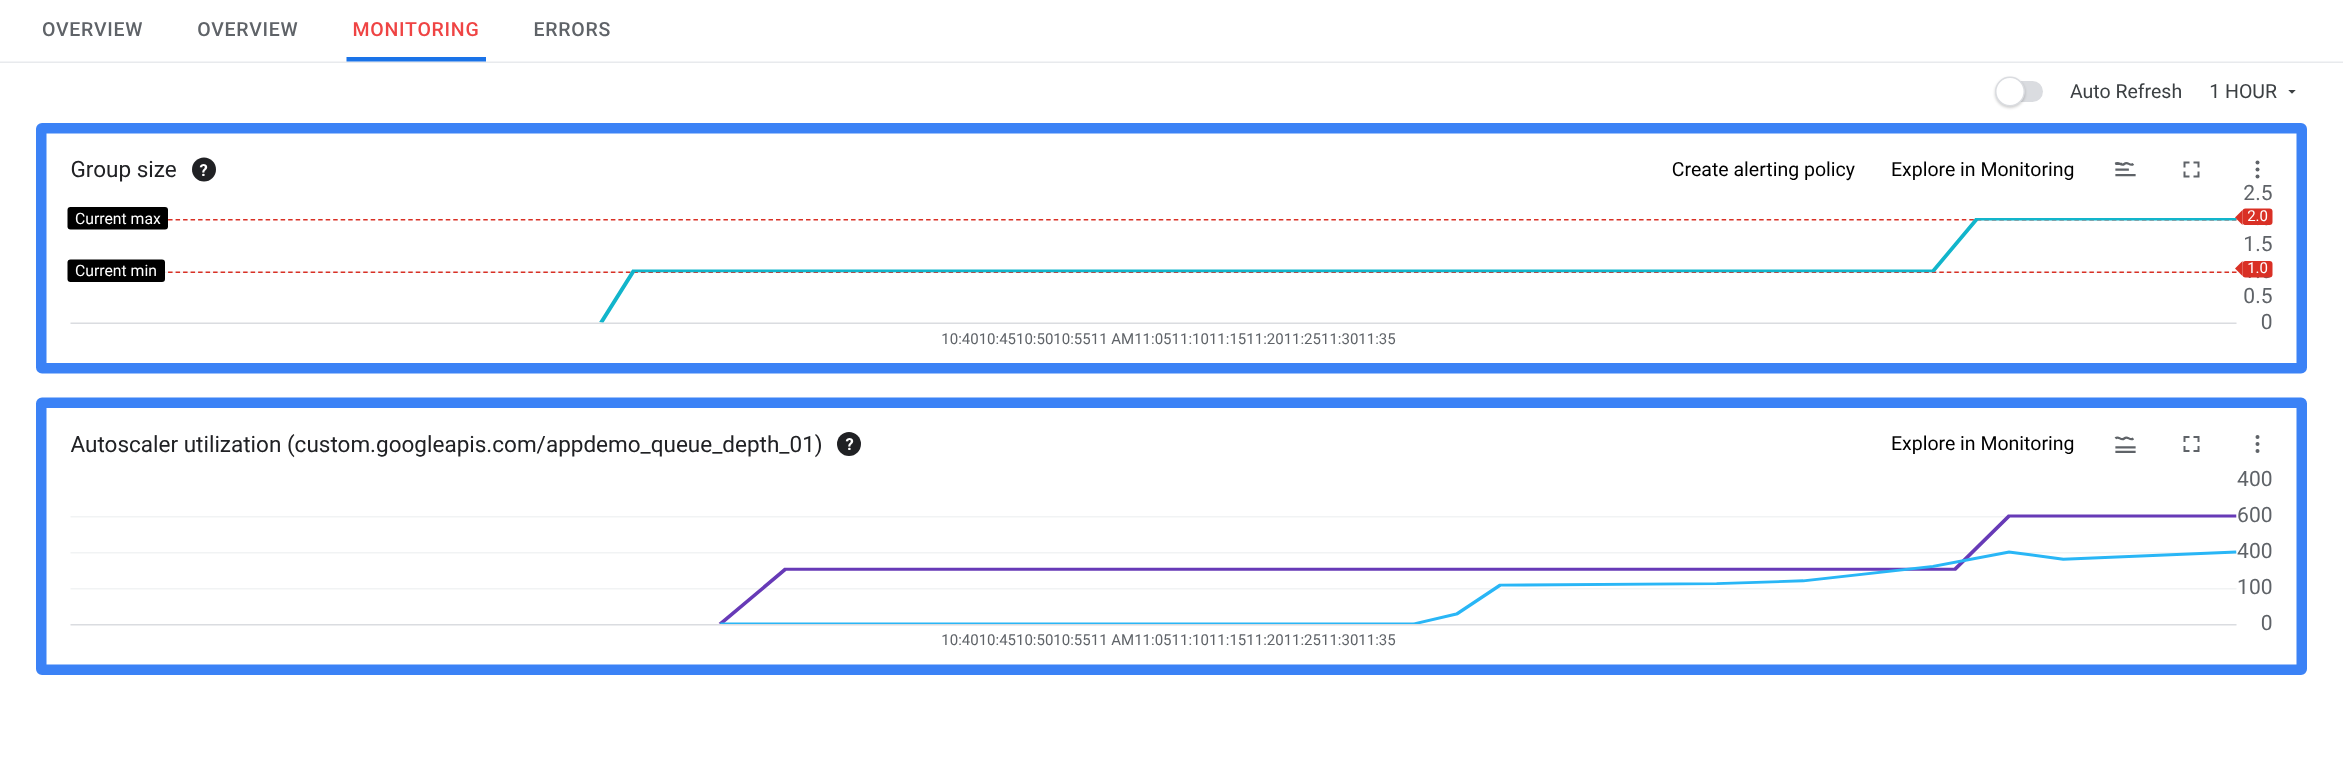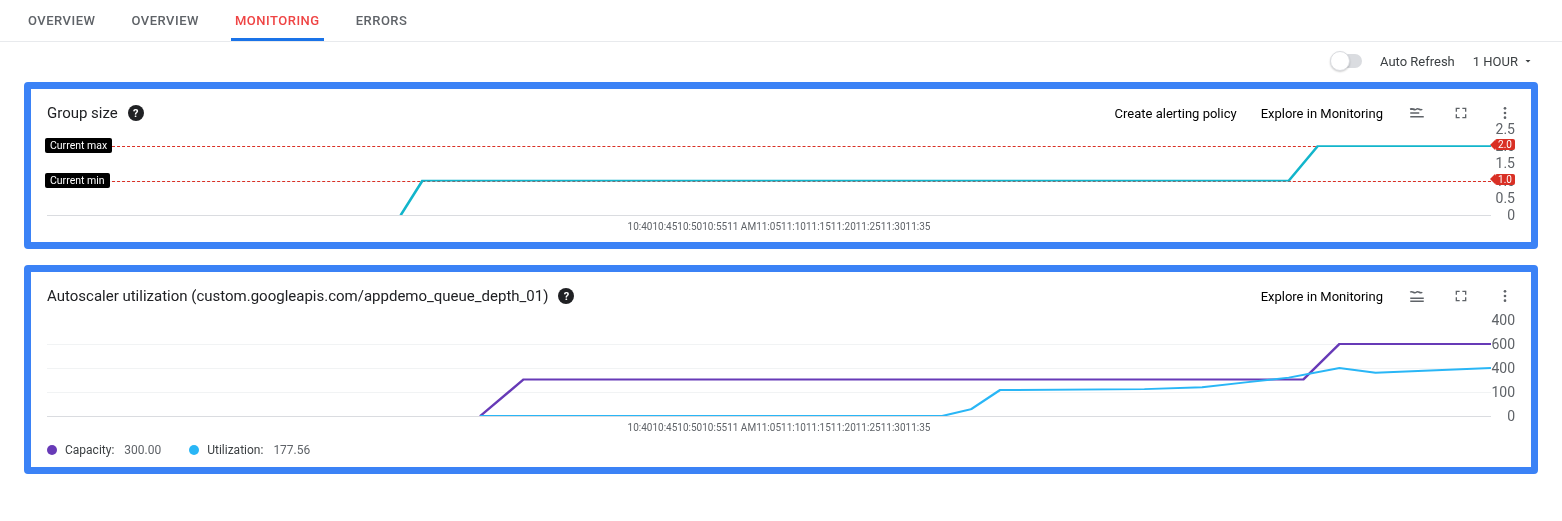--- a/index.html
+++ b/index.html
@@ -283,25 +283,13 @@
     <span>10:55</span>
     <span>11 AM</span>
     <span>11:05</span>
     <span>11:10</span>
     <span>11:15</span>
     <span>11:20</span>
     <span>11:25</span>
     <span>11:30</span>
     <span>11:35</span>
   </div>
-  <div class="legend">
-    <div class="legend-item">
-      <span class="legend-dot" style="background:#673ab7"></span>
-      <span>Capacity:</span>
-      <span class="legend-val">300.00</span>
-    </div>
-    <div class="legend-item">
-      <span class="legend-dot" style="background:#29b6f6"></span>
-      <span>Utilization:</span>
-      <span class="legend-val">177.56</span>
-    </div>
-  </div>
 </div>
 
 </body></html>

